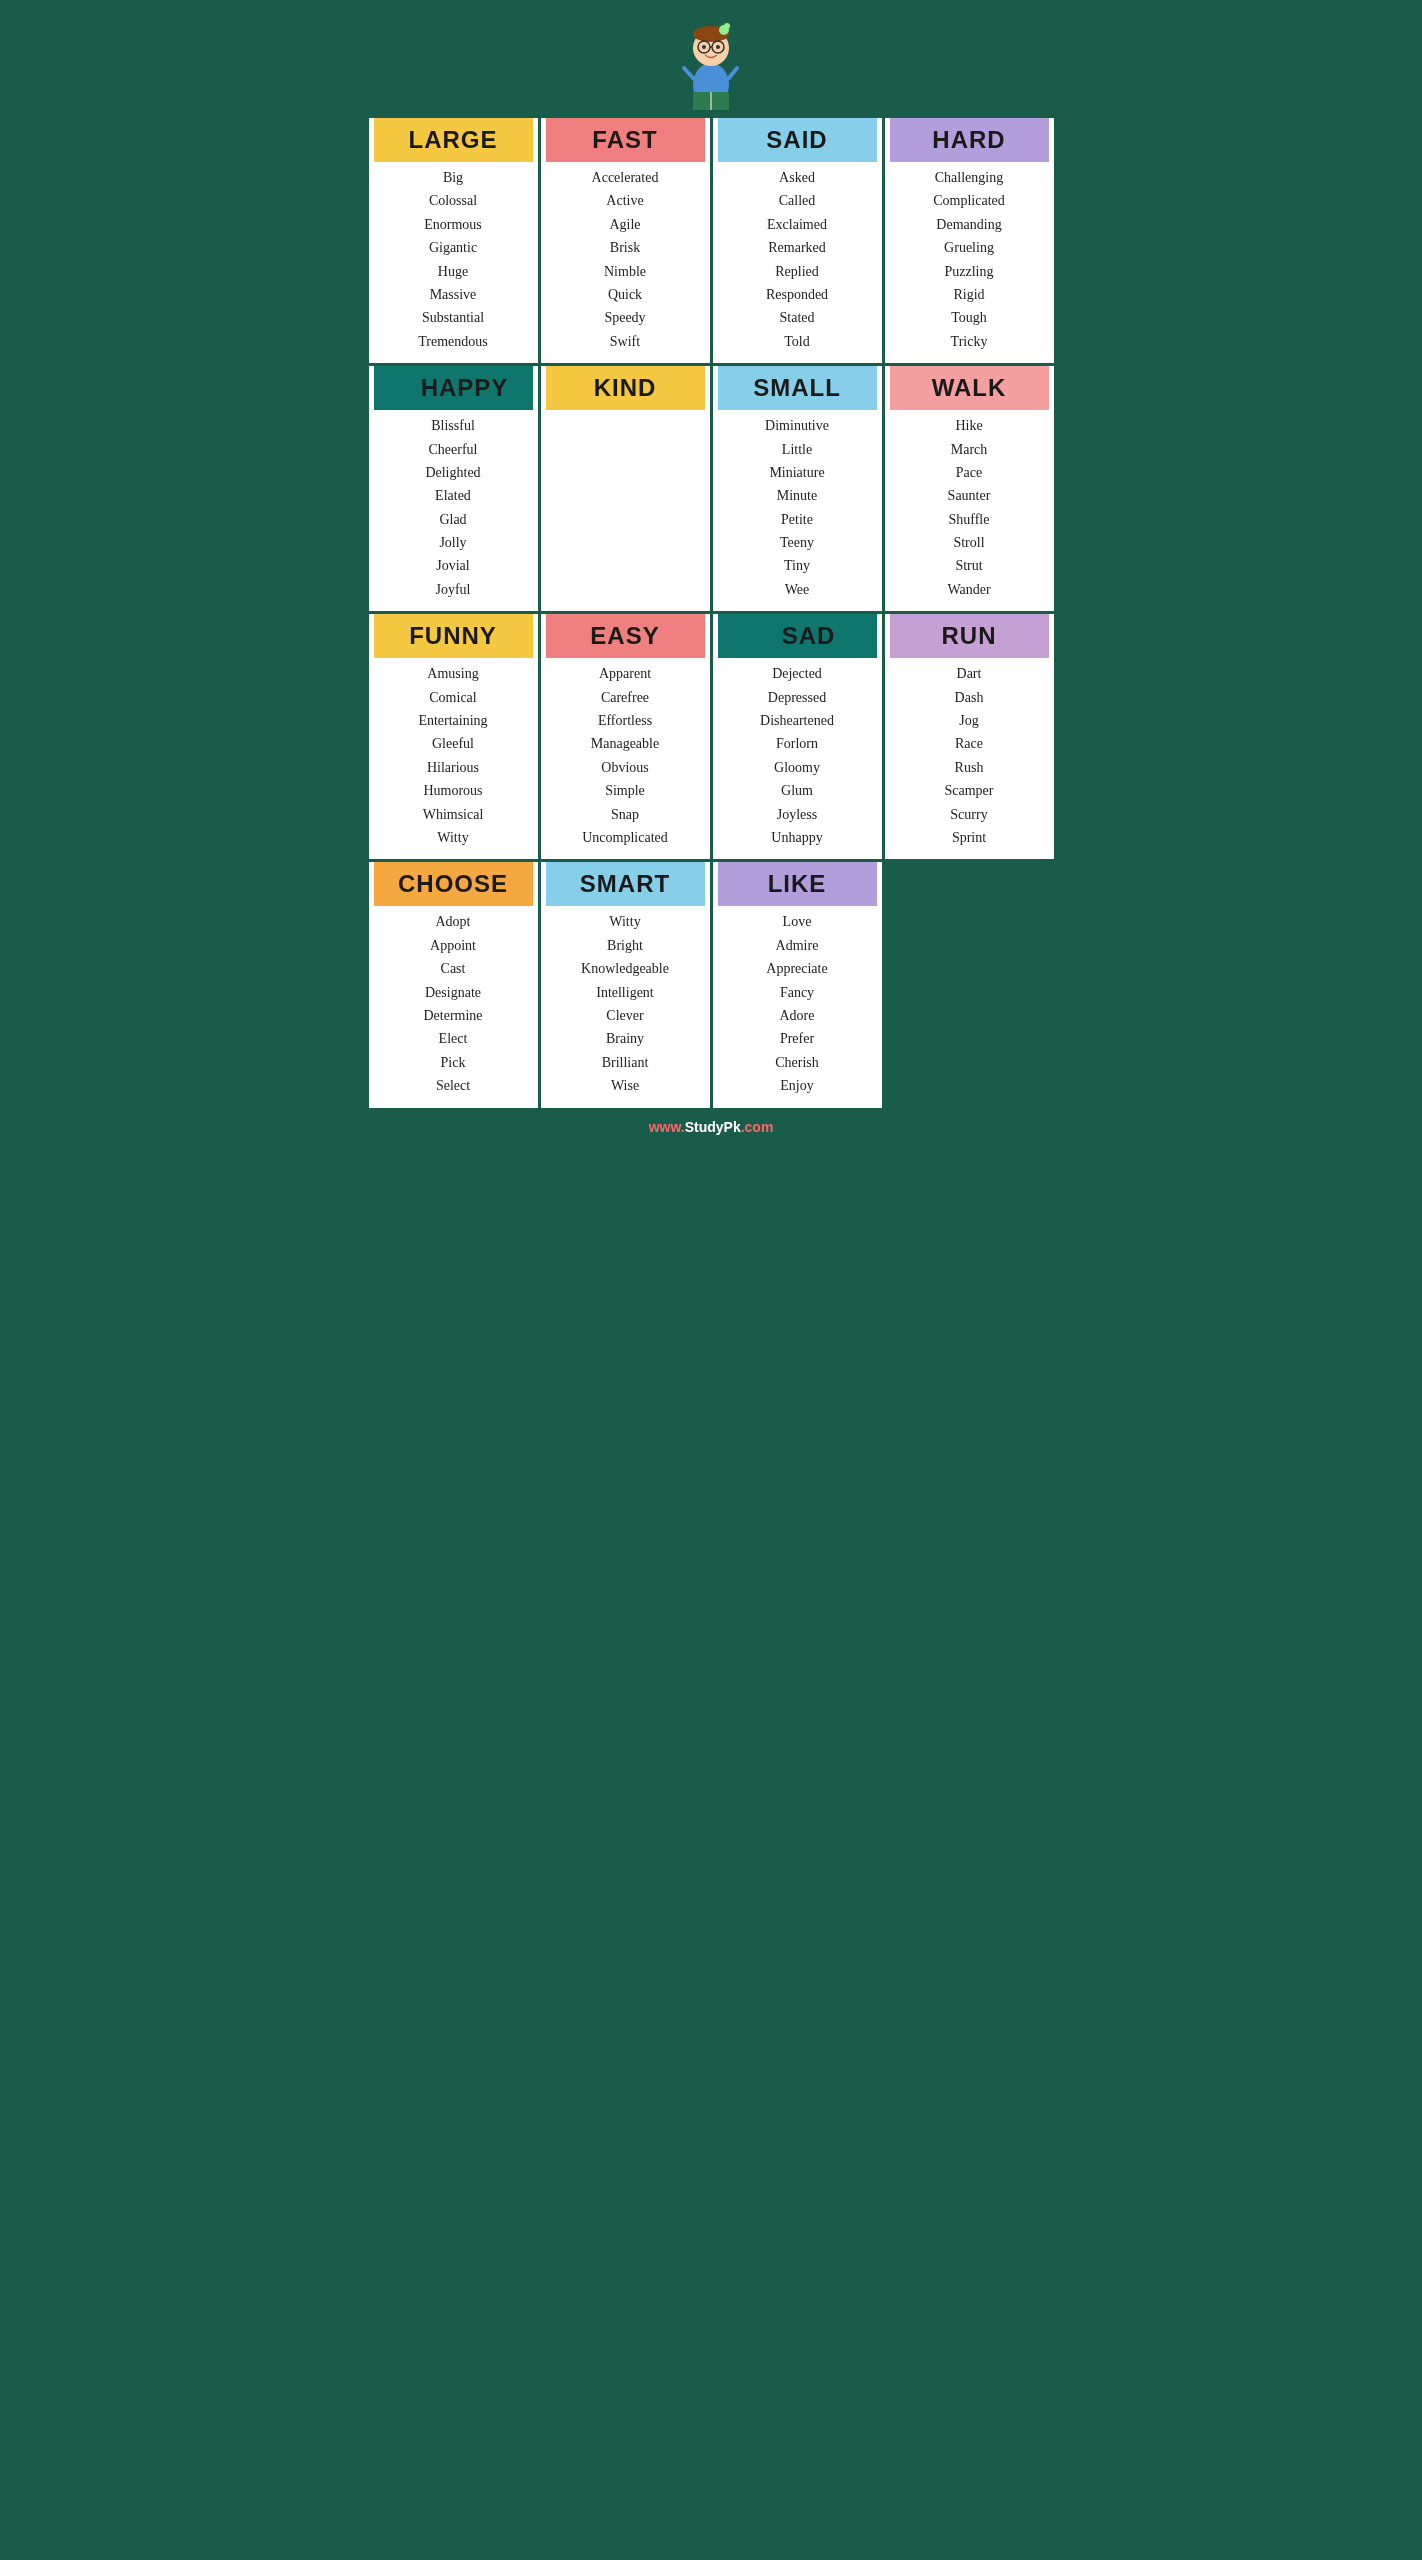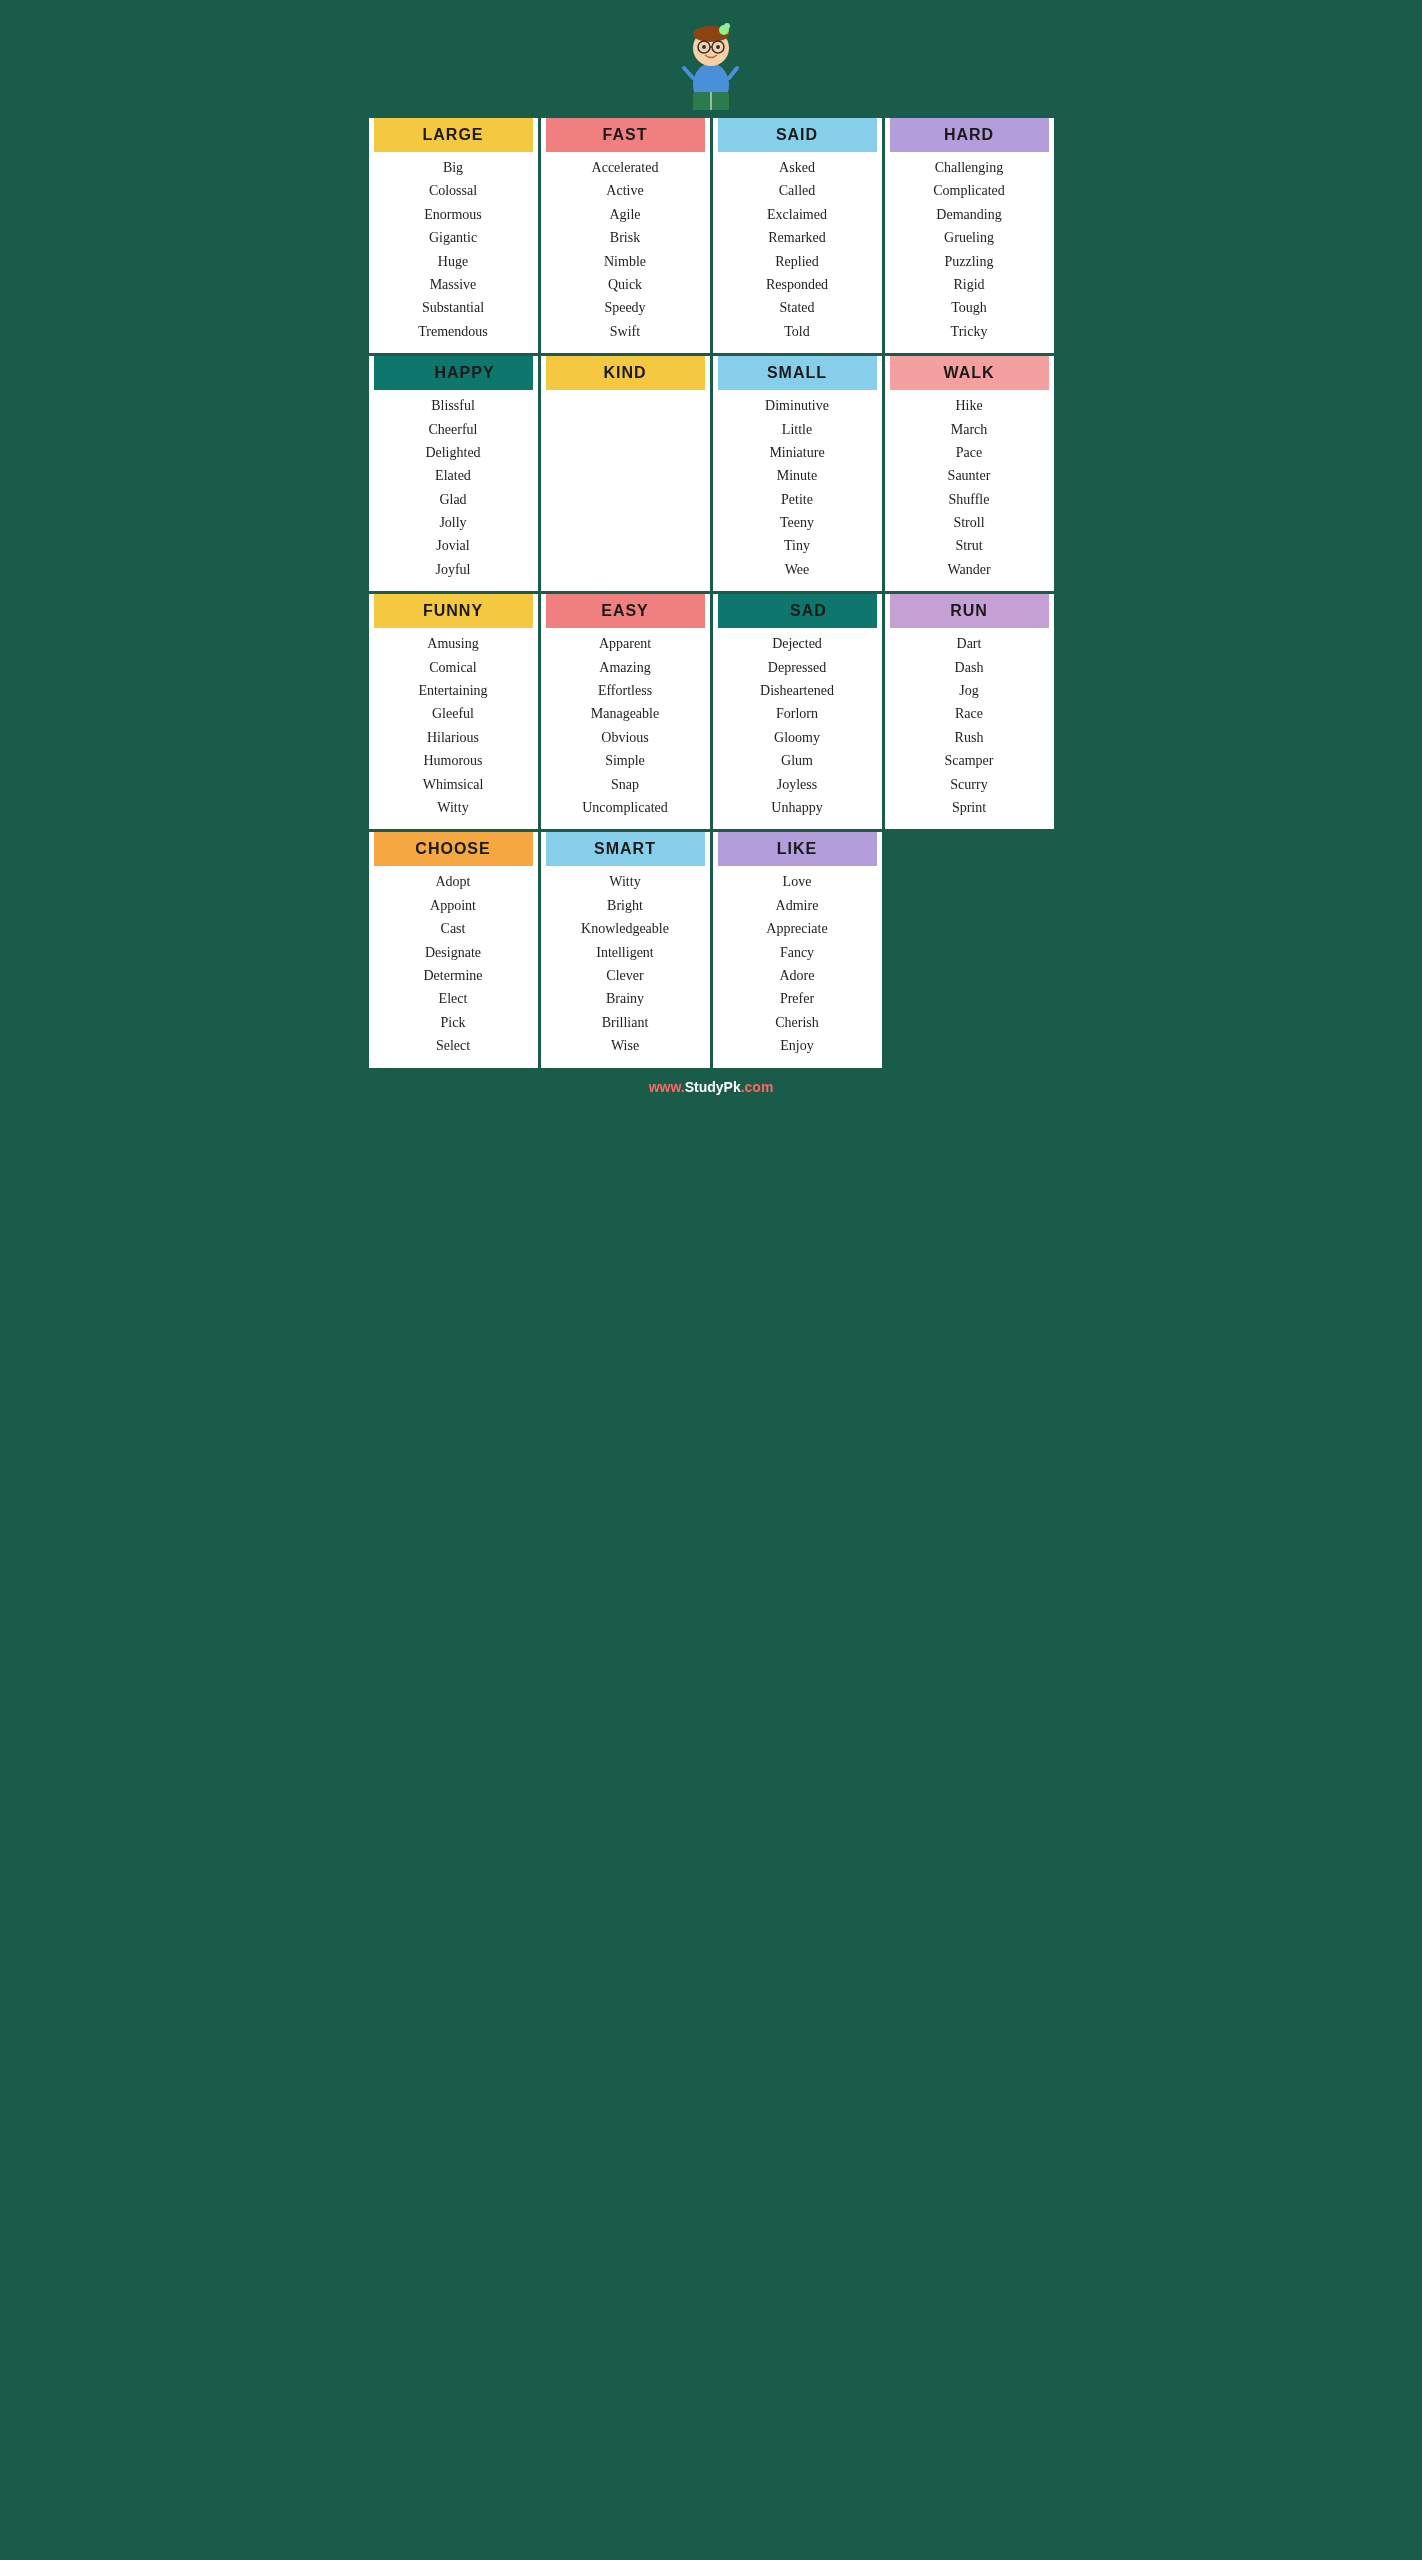--- a/index.html
+++ b/index.html
@@ -46,21 +46,21 @@
       flex-direction: column;
       align-items: center;
       padding: 0 5px 10px 5px;
       min-height: 200px;
     }
     .cell-header {
       width: 100%;
       text-align: center;
       padding: 8px 5px;
       font-family: 'Arial Black', Impact, sans-serif;
-      font-size: 16px;
+      font-size: 24px;
       font-weight: 900;
       letter-spacing: 1px;
       margin-bottom: 5px;
       color: #1a1a1a;
     }
     .cell-words {
       display: flex;
       flex-direction: column;
       align-items: center;
       gap: 1px;
@@ -240,21 +240,21 @@
           <div class="cell-word">Hilarious</div>
           <div class="cell-word">Humorous</div>
           <div class="cell-word">Whimsical</div>
           <div class="cell-word">Witty</div>
         </div>
       </div>
       <div class="cell">
         <div class="cell-header bg-pink">EASY</div>
         <div class="cell-words">
           <div class="cell-word">Apparent</div>
-          <div class="cell-word">Amazing</div>
+          <div class="cell-word">Carefree</div>
           <div class="cell-word">Effortless</div>
           <div class="cell-word">Manageable</div>
           <div class="cell-word">Obvious</div>
           <div class="cell-word">Simple</div>
           <div class="cell-word">Snap</div>
           <div class="cell-word">Uncomplicated</div>
         </div>
       </div>
       <div class="cell">
         <div class="cell-header bg-green">SAD</div>

